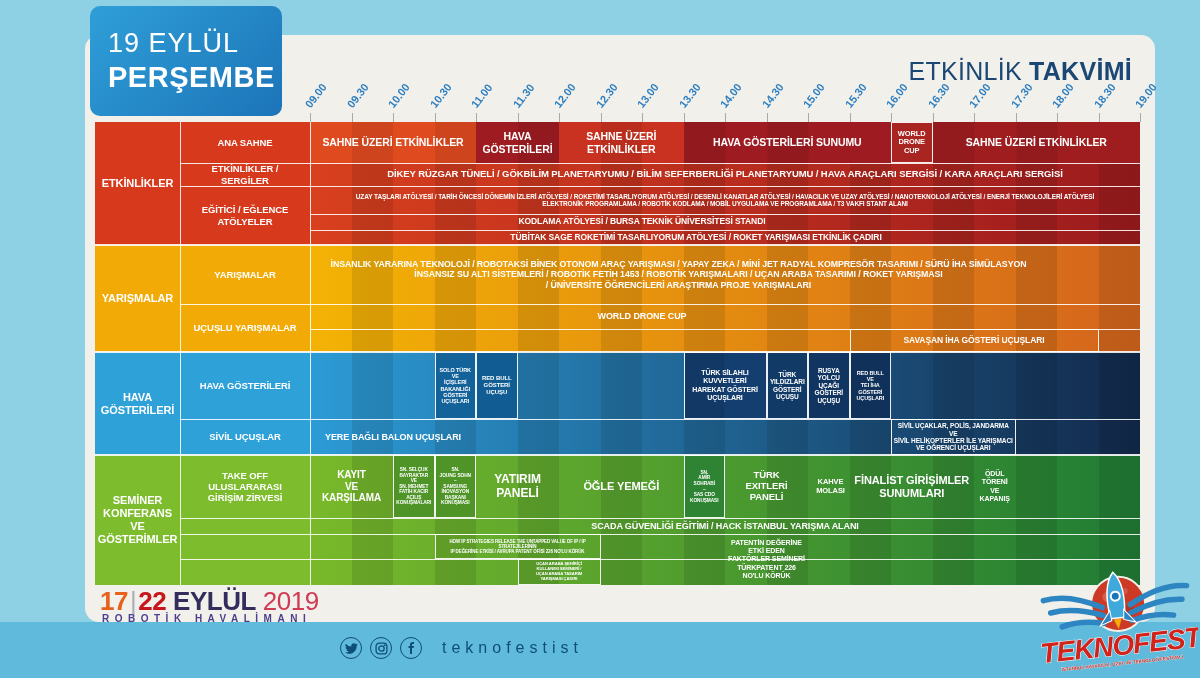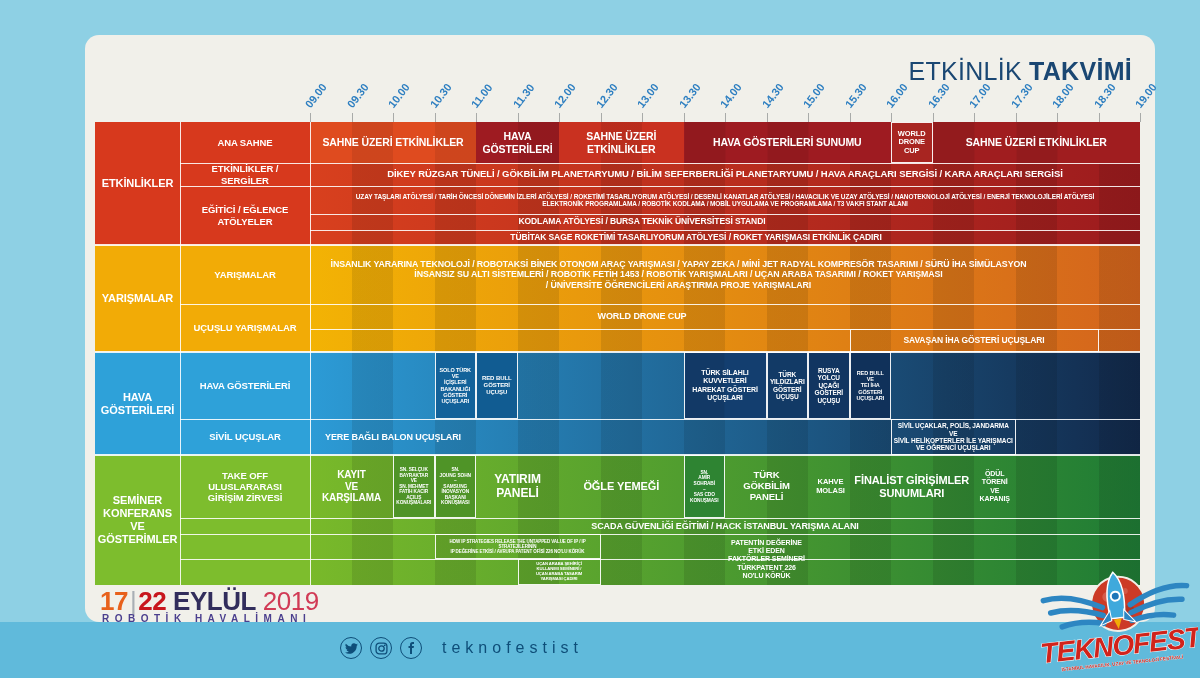--- a/index.html
+++ b/index.html
@@ -39,20 +39,24 @@
   .logo{position:absolute;left:1038px;top:566px;z-index:10;}
 </style>
 </head>
 <body>
 
 <div id="page">
 
   <div class="bottom-strip"></div>
   <div class="card"></div>
 
+  <div class="datebox">
+    <div class="date-day">19 EYLÜL</div>
+    <div class="date-weekday">PERŞEMBE</div>
+  </div>
 
   <div class="caltitle">
     <span>ETKİNLİK</span><span class="b">TAKVİMİ</span>
   </div>
 
   <div id="gridhost">
       <div class="timelabel" style="left: 312px; top: 98px;">09.00</div>
       <div class="tick" style="left: 310px;"></div>
       <div class="timelabel" style="left: 353.5px; top: 98px;">09.30</div>
       <div class="tick" style="left: 351.5px;"></div>
@@ -203,21 +207,21 @@
       <div class="event" style="left: 476px; top: 455px; width: 83px; height: 63px; font-size: 12px;">YATIRIM
 PANELİ</div>
       <div class="event" style="left: 559px; top: 455px; width: 124.5px; height: 63px; font-size: 11px;">ÖĞLE YEMEĞİ</div>
       <div class="event bordered" style="left: 683.5px; top: 455px; width: 41.5px; height: 63px; font-size: 4.8px; background-image: repeating-linear-gradient(90deg, rgba(0, 0, 0, 0) 0px, rgba(0, 0, 0, 0) 41.5px, rgba(0, 0, 0, 0.08) 41.5px, rgba(0, 0, 0, 0.08) 83px), linear-gradient(0deg, rgb(46, 132, 50), rgb(46, 132, 50)); background-position: -41.5px 0px;">SN.
 AMİR
 SOHRABİ
 –
 SAS CDO
 KONUŞMASI</div>
       <div class="event" style="left: 725px; top: 455px; width: 83px; height: 63px; font-size: 9.5px;">TÜRK
-GÖKBİLİM
+EXITLERİ
 PANELİ</div>
       <div class="event" style="left: 808px; top: 455px; width: 45px; height: 63px; font-size: 7.5px;">KAHVE
 MOLASI</div>
       <div class="event" style="left: 849.5px; top: 455px; width: 124.5px; height: 63px; font-size: 11px;">FİNALİST GİRİŞİMLER
 SUNUMLARI</div>
       <div class="event" style="left: 974px; top: 455px; width: 41.5px; height: 63px; font-size: 7px;">ÖDÜL
 TÖRENİ
 VE
 KAPANIŞ</div>
       <div class="event" style="left: 393px; top: 518px; width: 664px; height: 16px; font-size: 9px;">SCADA GÜVENLİĞİ EĞİTİMİ / HACK İSTANBUL YARIŞMA ALANI</div>

